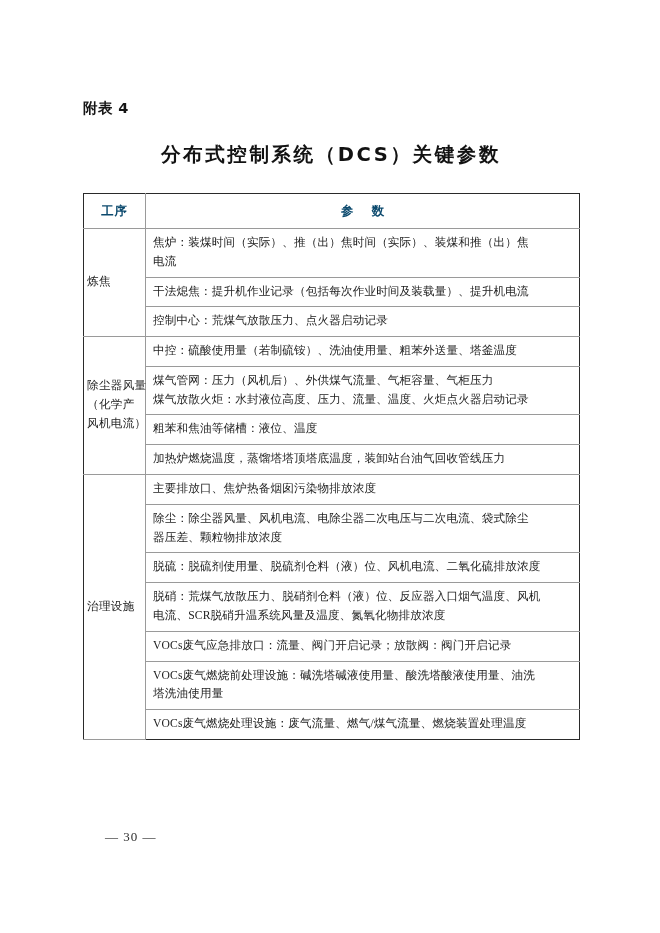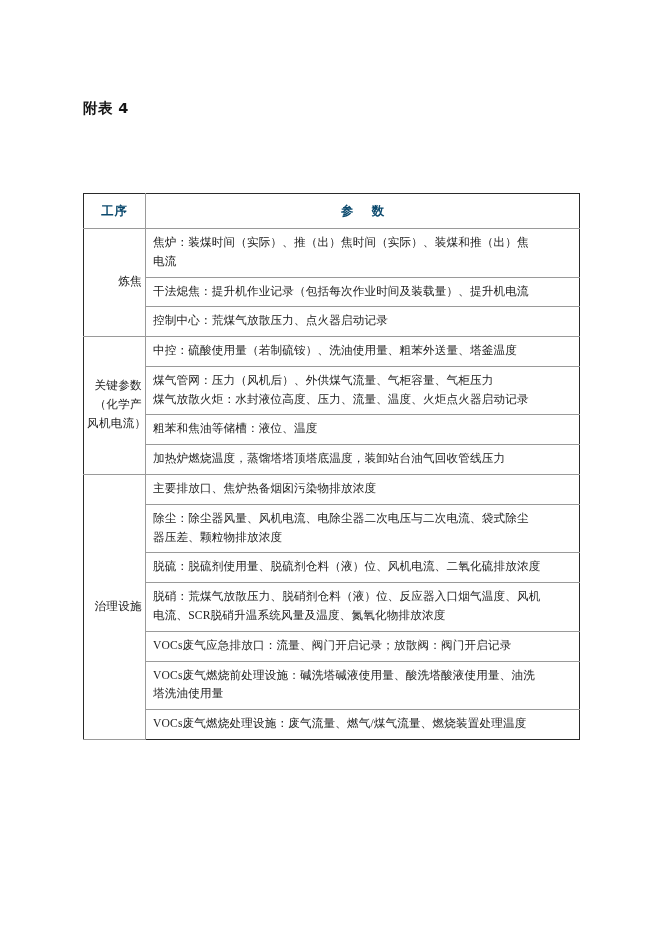--- a/index.html
+++ b/index.html
@@ -108,21 +108,21 @@
     height: 22px;
     color: #0c4a6e;
   }
   table.dcs th.th-params {
     letter-spacing: 7px;
     text-indent: 7px;
   }
 
   
   td.proc-cell {
-    text-align: right;
+    text-align: left;
     padding: 4px 3px;
     font-size: 11.6px;
     line-height: 1.65;
     letter-spacing: 0.3px;
   }
   td.proc-cell .proc-line { display: block; white-space: nowrap; }
 
   
   td.param-cell {
     text-align: left;
@@ -152,20 +152,21 @@
     white-space: nowrap;
   }
 </style>
 </head>
 <body>
 
 <div class="page">
 
   <div class="annex-label">附表 4</div>
 
+  <div class="doc-title">分布式控制系统（DCS）关键参数</div>
 
   <div class="table-wrap">
     <table class="dcs">
       <colgroup>
         <col class="c-process">
         <col class="c-params">
       </colgroup>
       <thead>
         <tr>
           <th class="th-process">工序</th>
@@ -187,21 +188,21 @@
               <span class="param-line">干法熄焦：提升机作业记录（包括每次作业时间及装载量）、提升机电流</span>
             </td>
           </tr>
           <tr>
             <td class="param-cell">
               <span class="param-line">控制中心：荒煤气放散压力、点火器启动记录</span>
             </td>
           </tr>
           <tr class="group-start">
             <td class="proc-cell" rowspan="4">
-              <span class="proc-line">关键参数</span>
+              <span class="proc-line">除尘器风量</span>
               <span class="proc-line">（化学产</span>
               <span class="proc-line">风机电流）</span>
             </td>
             <td class="param-cell">
               <span class="param-line">中控：硫酸使用量（若制硫铵）、洗油使用量、粗苯外送量、塔釜温度</span>
             </td>
           </tr>
           <tr>
             <td class="param-cell">
               <span class="param-line">煤气管网：压力（风机后）、外供煤气流量、气柜容量、气柜压力</span>
@@ -256,14 +257,15 @@
           </tr>
           <tr class="last-row">
             <td class="param-cell">
               <span class="param-line">VOCs废气燃烧处理设施：废气流量、燃气/煤气流量、燃烧装置处理温度</span>
             </td>
           </tr>
         </tbody>
     </table>
   </div>
 
+  <div class="page-footer">—  30  —</div>
 
 </div>
 
 </body></html>

